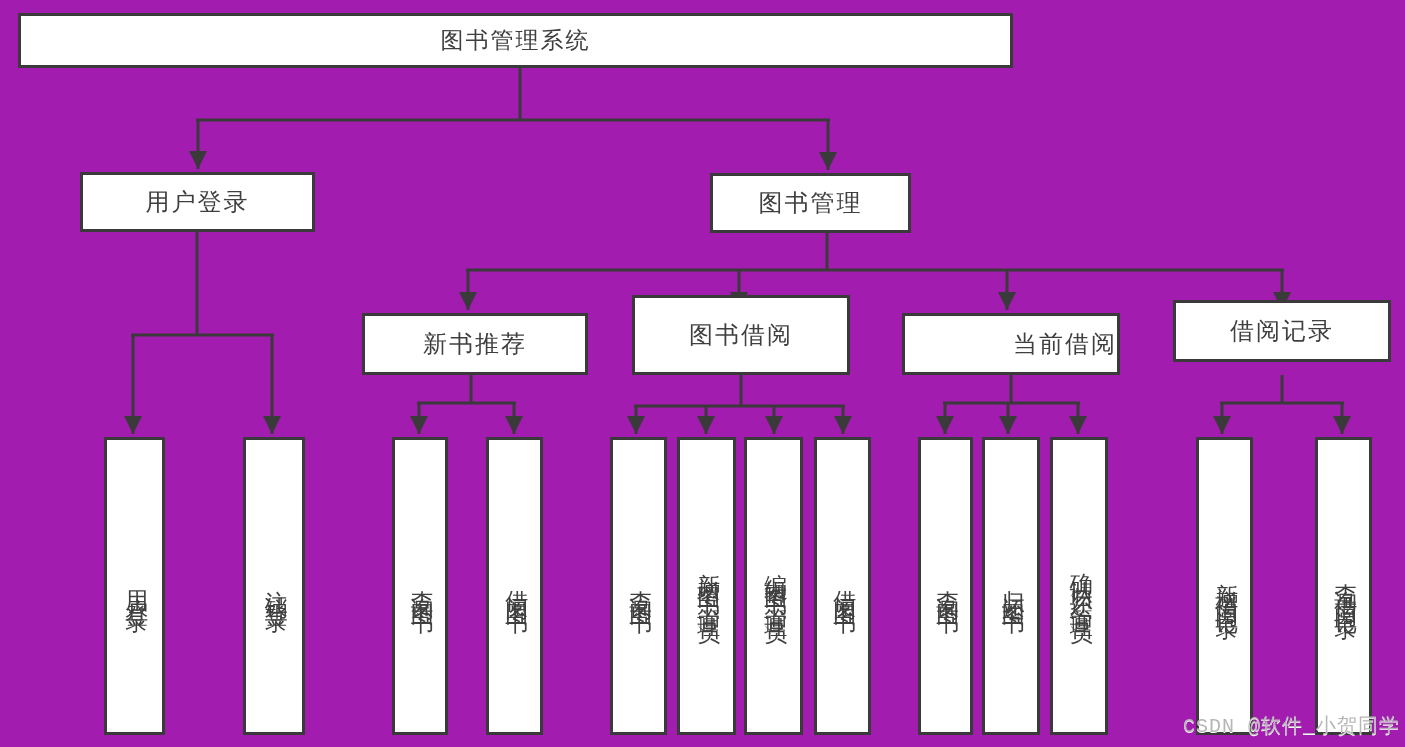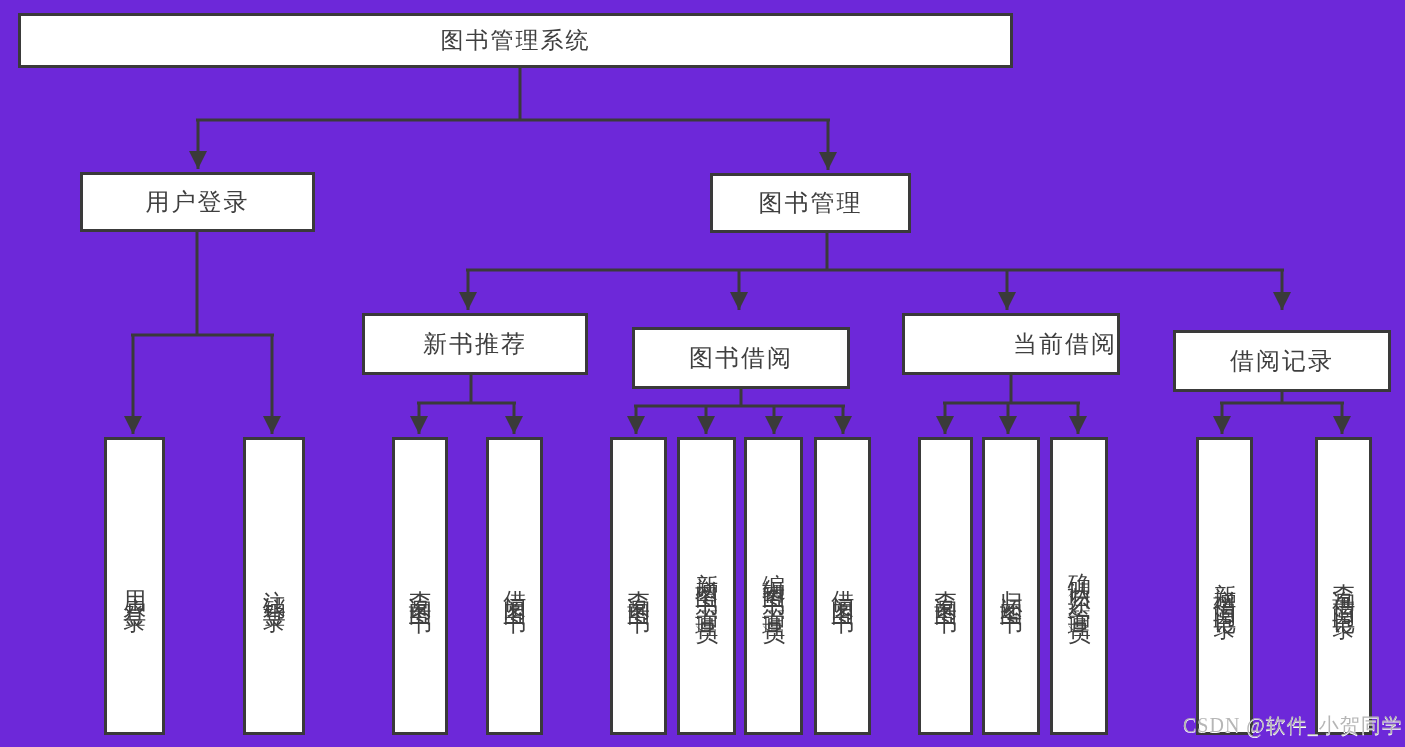--- a/index.html
+++ b/index.html
@@ -1,18 +1,18 @@
 <!DOCTYPE html>
 <html><head>
 <meta charset="utf-8">
 <style>
   html,body{margin:0;padding:0;background:#ffffff;}
   #canvas{
-    position:relative;width:1405px;height:747px;background:#6d28d9;overflow:hidden;
-    font-family:Liberation Serif, serif;color:#3f3f3f;
+    position:relative;width:1405px;height:747px;background:#a21caf;overflow:hidden;
+    font-family:Liberation Mono, monospace;color:#3f3f3f;
   }
   #wires{position:absolute;left:0;top:0;width:1405px;height:747px;}
   .node{
     position:absolute;box-sizing:border-box;border:3px solid #3a3a3a;background:#ffffff;
     display:flex;align-items:center;justify-content:center;
     font-size:24px;letter-spacing:2px;color:#3f3f3f;z-index:2;
   }
   .node.title{font-size:23px;}
   .vnode{
     position:absolute;box-sizing:border-box;border:3px solid #3a3a3a;background:#ffffff;
@@ -88,27 +88,27 @@
   <div class="node" style="left:80px;top:172px;width:235px;height:60px;">
     <span>用户登录</span>
   </div>
   <div class="node" style="left:710px;top:173px;width:201px;height:60px;">
     <span>图书管理</span>
   </div>
 
   <div class="node" style="left:362px;top:313px;width:226px;height:62px;">
     <span>新书推荐</span>
   </div>
-  <div class="node" style="left:632px;top:327px;width:218px;height:62px;">
+  <div class="node" style="left:632px;top:295px;width:218px;height:80px;">
     <span>图书借阅</span>
   </div>
   <div class="node" style="left:902px;top:313px;width:218px;height:62px;justify-content:flex-end;">
     <span>当前借阅</span>
   </div>
-  <div class="node" style="left:1173px;top:330px;width:218px;height:62px;">
+  <div class="node" style="left:1173px;top:300px;width:218px;height:62px;">
     <span>借阅记录</span>
   </div>
 
   <div class="vnode" style="left:104px;top:437px;width:61px;height:298px;">
     <span class="vtext">用户登录</span>
   </div>
   <div class="vnode" style="left:243px;top:437px;width:62px;height:298px;">
     <span class="vtext">注销登录</span>
   </div>
 

